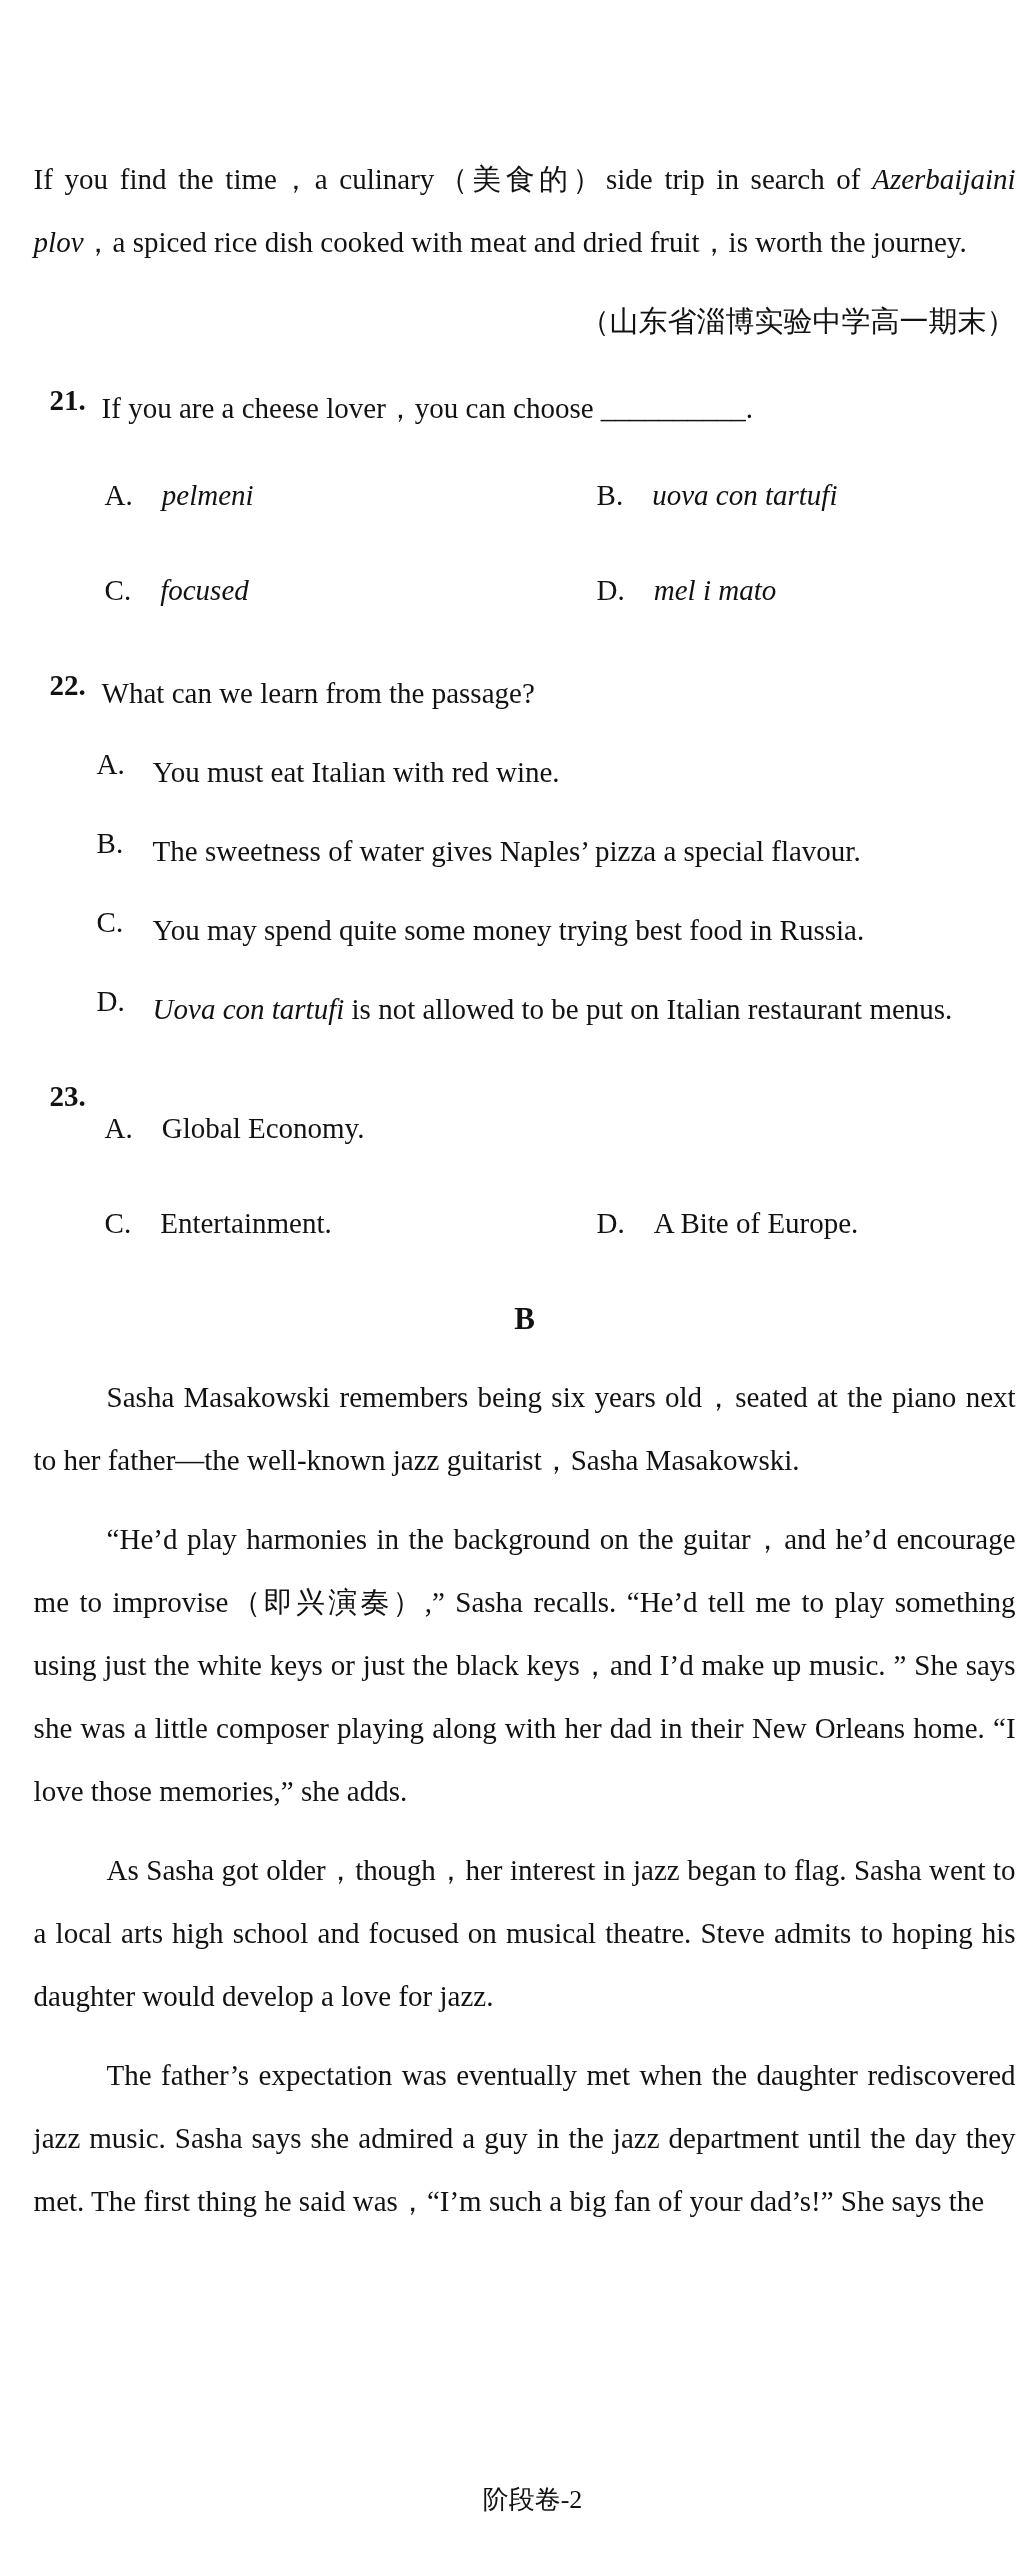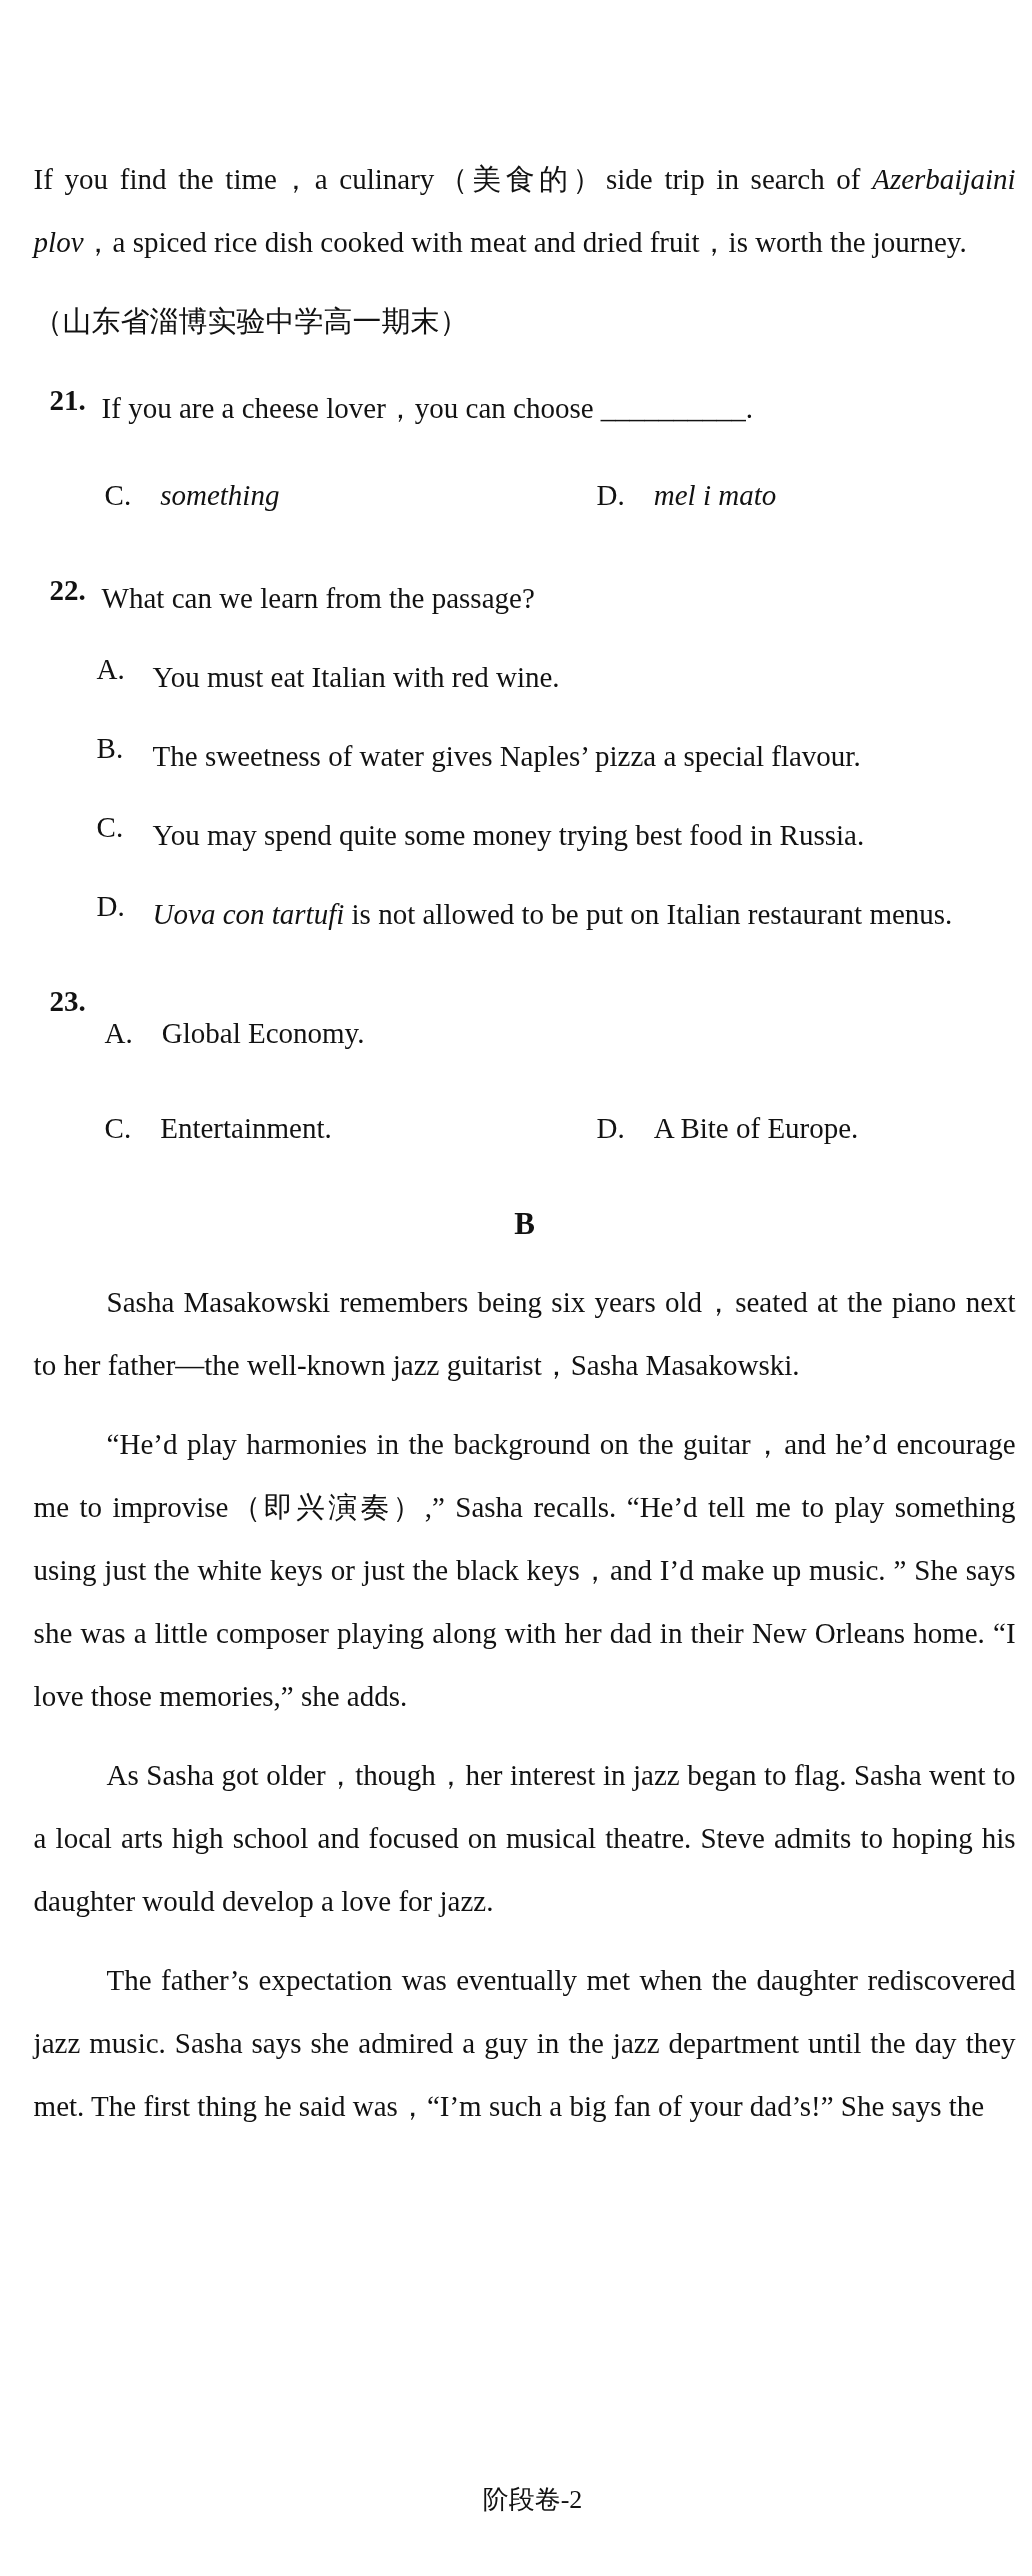--- a/index.html
+++ b/index.html
@@ -16,20 +16,21 @@
     position: absolute;
     top: 132px;
     left: 17.6px;
     width: 998px;
     font-size: 29px;
     line-height: 63px;
   }
   p, h3, section, div { margin: 0; padding: 8px; }
   .justify { text-align: justify; }
   .source {
+    text-align: right;
   }
   .q-stem {
     position: relative;
     padding-left: 68px;
     text-align: justify;
   }
   .q-num {
     position: absolute;
     left: 16px;
     top: 0;
@@ -79,21 +80,25 @@
     <p class="justify"><span>If you find the time，a culinary（美食的）side trip in search of </span><span class="it">Azerbaijaini plov</span><span>，a spiced rice dish cooked with meat and dried fruit，is worth the journey.</span></p>
 
     <p class="source">（山东省淄博实验中学高一期末）</p>
 
     <section>
       <p class="q-stem">
         <span class="q-num">21.</span>
         <span><span>If you are a cheese lover，you can choose </span><span class="blank">__________</span><span>.</span></span>
       </p>
       <div class="opt-row">
-        <p class="col1"><span class="opt-label">C.</span><span><span class="it">something</span></span></p>
+        <p class="col1"><span class="opt-label">A.</span><span><span class="it">pelmeni</span></span></p>
+        <p><span class="opt-label">B.</span><span><span class="it">uova con tartufi</span></span></p>
+      </div>
+      <div class="opt-row">
+        <p class="col1"><span class="opt-label">C.</span><span><span class="it">focused</span></span></p>
         <p><span class="opt-label">D.</span><span><span class="it">mel i mato</span></span></p>
       </div>
     </section>
 
     <section>
       <p class="q-stem">
         <span class="q-num">22.</span>
         <span><span>What can we learn from the passage?</span></span>
       </p>
       <p class="opt-full"><span class="opt-label">A.</span><span><span>You must eat Italian with red wine.</span></span></p>

